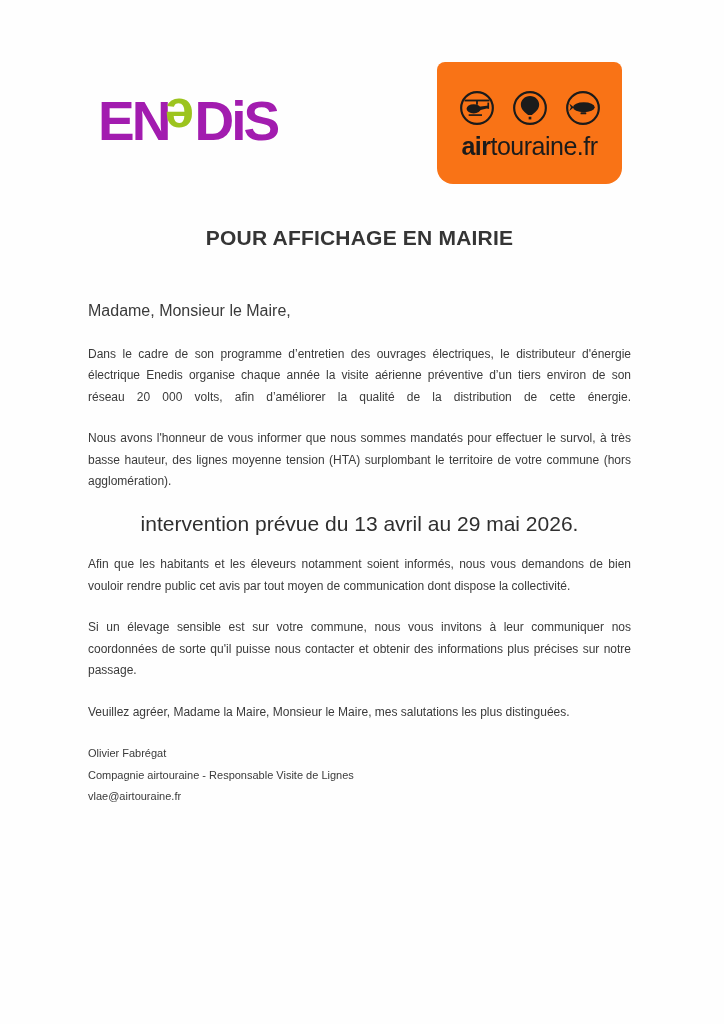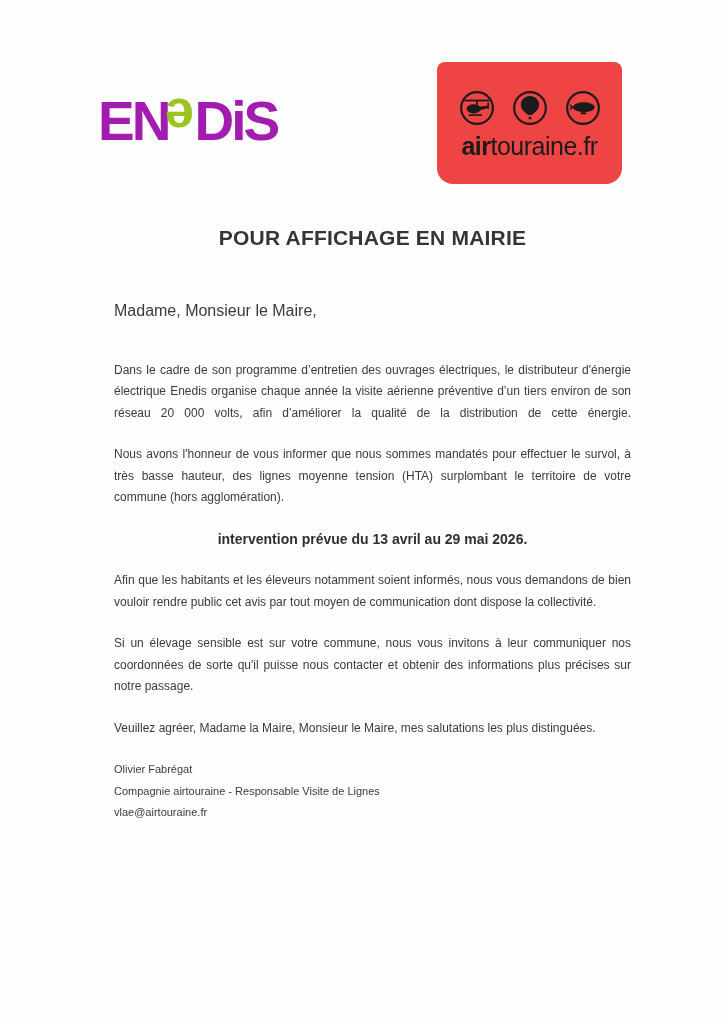--- a/index.html
+++ b/index.html
@@ -39,21 +39,21 @@
     top: -5px;
     font-size: 0.95em;
   }
 
   .logo-airtouraine {
     position: absolute;
     left: 437px;
     top: 62px;
     width: 185px;
     height: 122px;
-    background: #ef4444;
+    background: #f97316;
     border-radius: 8px 8px 16px 16px;
     box-sizing: border-box;
     display: flex;
     flex-direction: column;
     align-items: center;
     justify-content: center;
   }
   .airtouraine-icons {
     display: flex;
     gap: 13px;
@@ -71,45 +71,45 @@
   .airtouraine-label .lbl-bold { font-weight: 700; }
   .airtouraine-label .lbl-rest { font-weight: 400; }
 
   
   .content {
     position: absolute;
     top: 0;
     left: 0;
     width: 724px;
     box-sizing: border-box;
-    padding: 226px 93px 0 114px;
+    padding: 226px 93px 0 88px;
   }
   .doc-title {
     text-align: center;
     font-weight: 700;
     font-size: 21px;
     color: #353535;
     letter-spacing: 0.2px;
     margin: 0 0 50px 0;
   }
   .salutation {
     font-size: 16px;
-    margin: 0 0 38px 0;
+    margin: 0 0 22px 0;
     line-height: 21.5px;
   }
   .para {
     font-size: 12px;
     line-height: 21.5px;
     text-align: justify;
     margin: 0 0 20px 0;
   }
   .para.justify-last { text-align-last: justify; }
   .notice {
-    font-size: 14px;
-    font-weight: 700;
+    font-size: 21px;
+    font-weight: 400;
     color: #2f2f2f;
     text-align: center;
     margin: 0 0 20px 0;
     line-height: 21.5px;
   }
   .signature {
     margin-top: 4px;
     font-size: 11px;
     line-height: 21.5px;
   }

